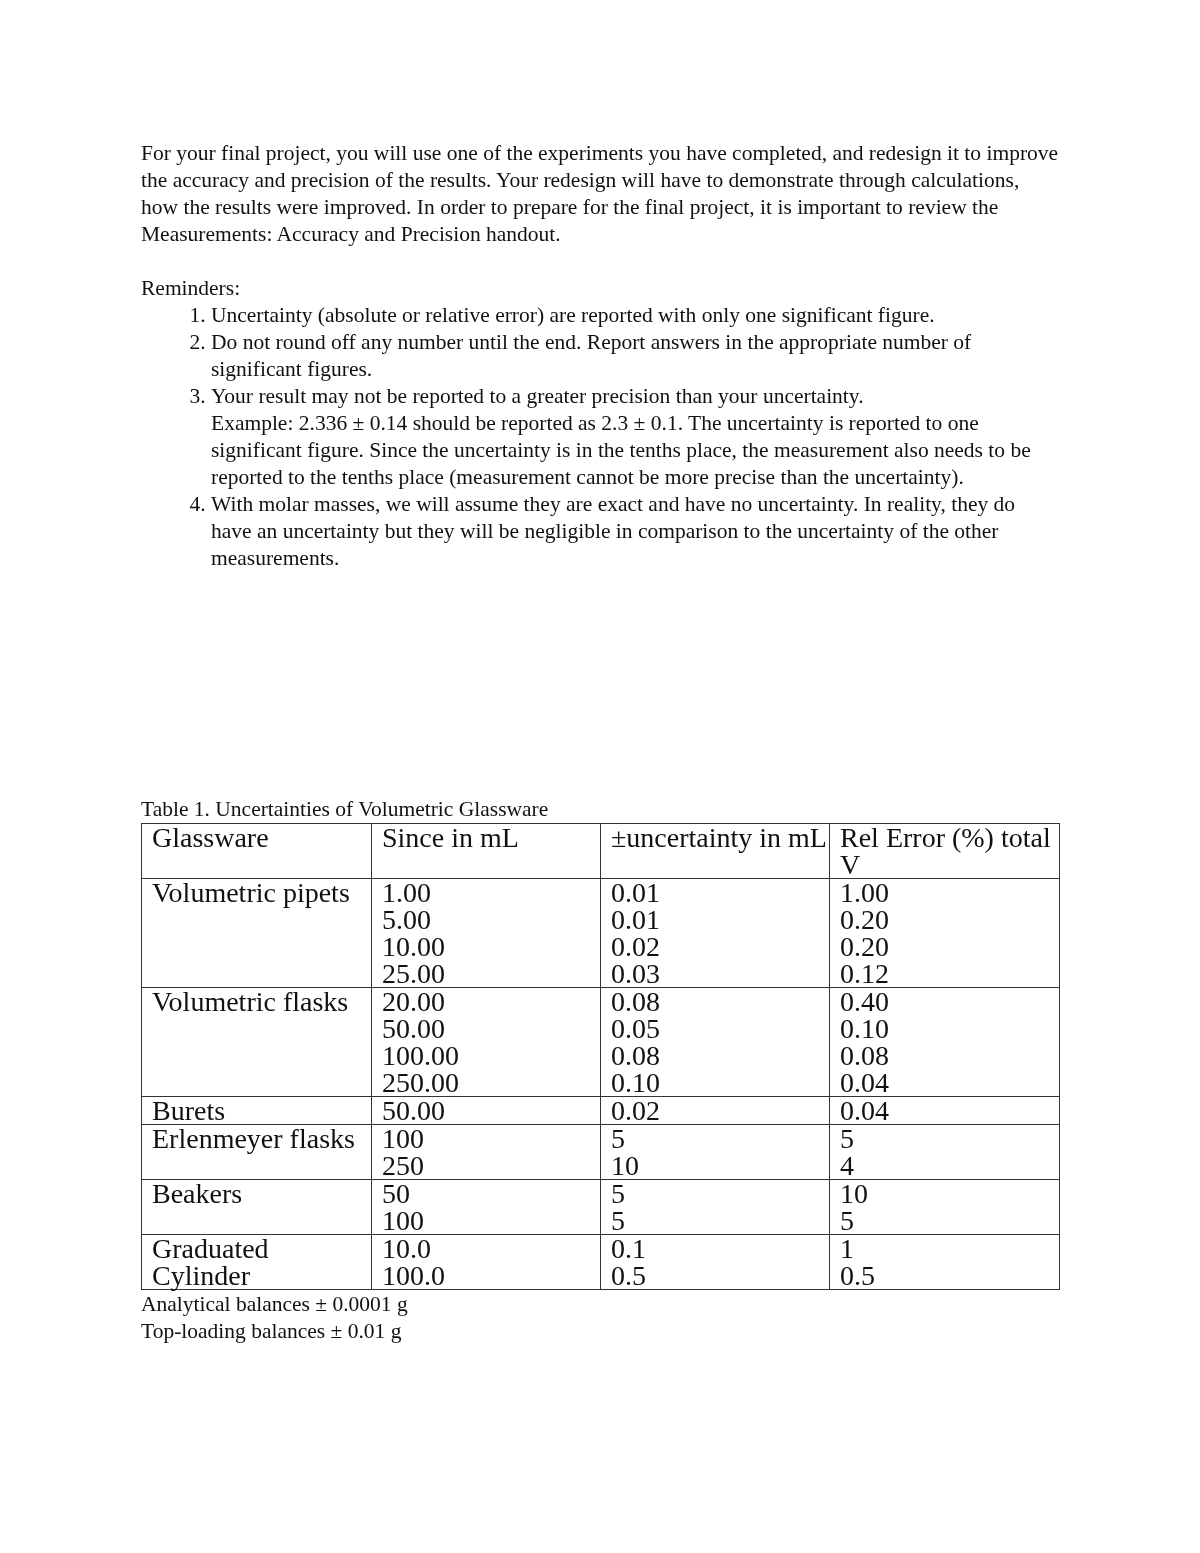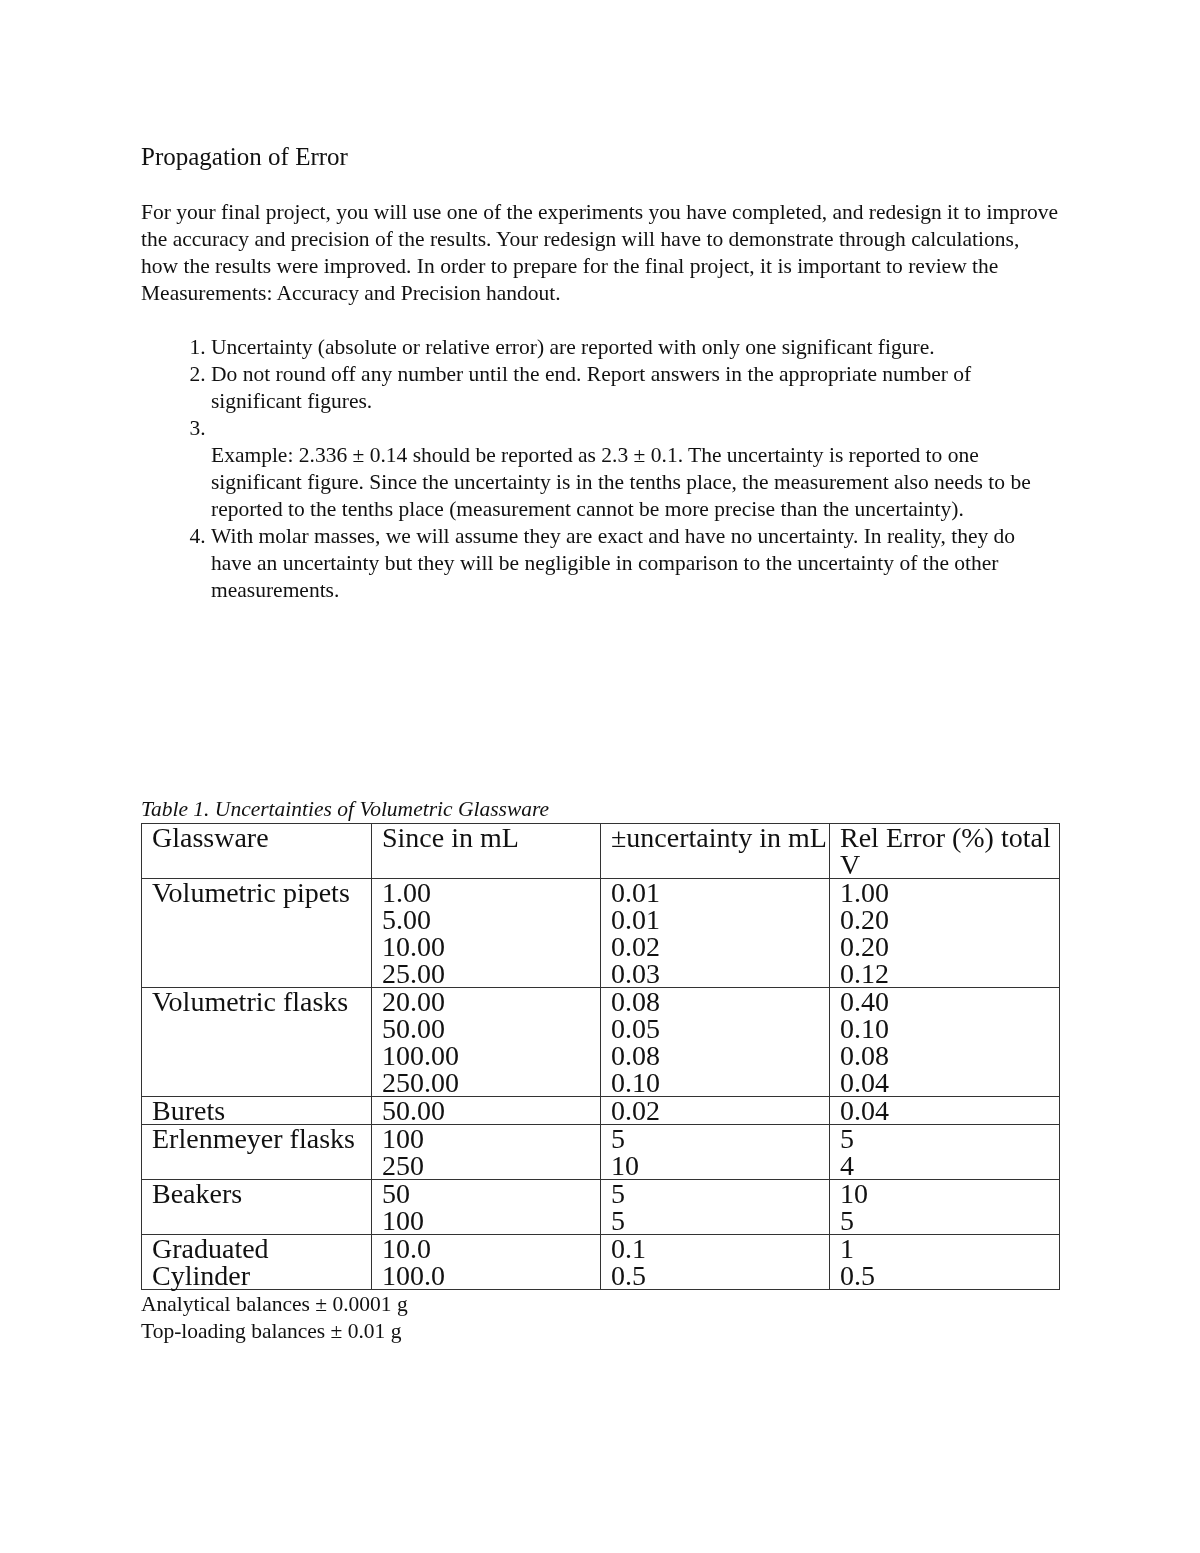--- a/index.html
+++ b/index.html
@@ -43,21 +43,20 @@
     }
     ol.reminders li::marker {
       font-size: 21.5px;
     }
     .table-caption {
       position: absolute;
       left: 141px;
       top: 796px;
       font-size: 21.5px;
       line-height: 27px;
-      font-style: italic;
     }
     table.glass {
       position: absolute;
       left: 141px;
       top: 823px;
       width: 918px;
       border-collapse: collapse;
       table-layout: fixed;
     }
     table.glass th, table.glass td {
@@ -89,27 +88,27 @@
       left: 141px;
       top: 1291px;
       font-size: 21.5px;
       line-height: 27px;
     }
   </style>
 </head>
 <body>
 
 <div class="page">
-  <h1 class="title">Propagation of Error</h1>
   <p class="para1">For your final project, you will use one of the experiments you have completed, and redesign it to improve the accuracy and precision of the results. Your redesign will have to demonstrate through calculations, how the results were improved. In order to prepare for the final project, it is important to review the Measurements: Accuracy and Precision handout.</p>
+  <p class="reminders-heading">Reminders:</p>
   <ol class="reminders">
     <li><span>Uncertainty (absolute or relative error) are reported with only one significant figure.</span></li>
     <li><span>Do not round off any number until the end. Report answers in the appropriate number of significant figures.</span></li>
     <li>
-      <br>
+      <span>Your result may not be reported to a greater precision than your uncertainty.</span><br>
       <span>Example: 2.336 ± 0.14 should be reported as 2.3 ± 0.1. The uncertainty is reported to one significant figure. Since the uncertainty is in the tenths place, the measurement also needs to be reported to the tenths place (measurement cannot be more precise than the uncertainty).</span>
     </li>
     <li><span>With molar masses, we will assume they are exact and have no uncertainty. In reality, they do have an uncertainty but they will be negligible in comparison to the uncertainty of the other measurements.</span></li>
   </ol>
 </div>
 
 <div class="table-caption">Table 1. Uncertainties of Volumetric Glassware</div>
 
 <table class="glass">
   <colgroup>

